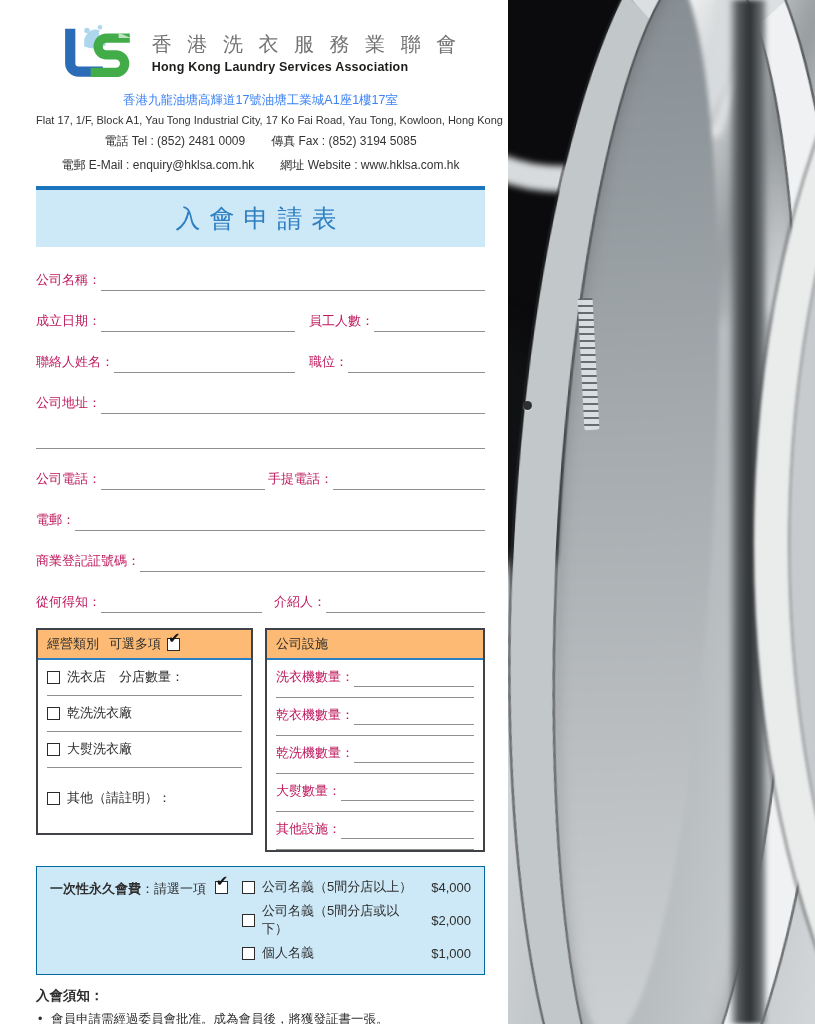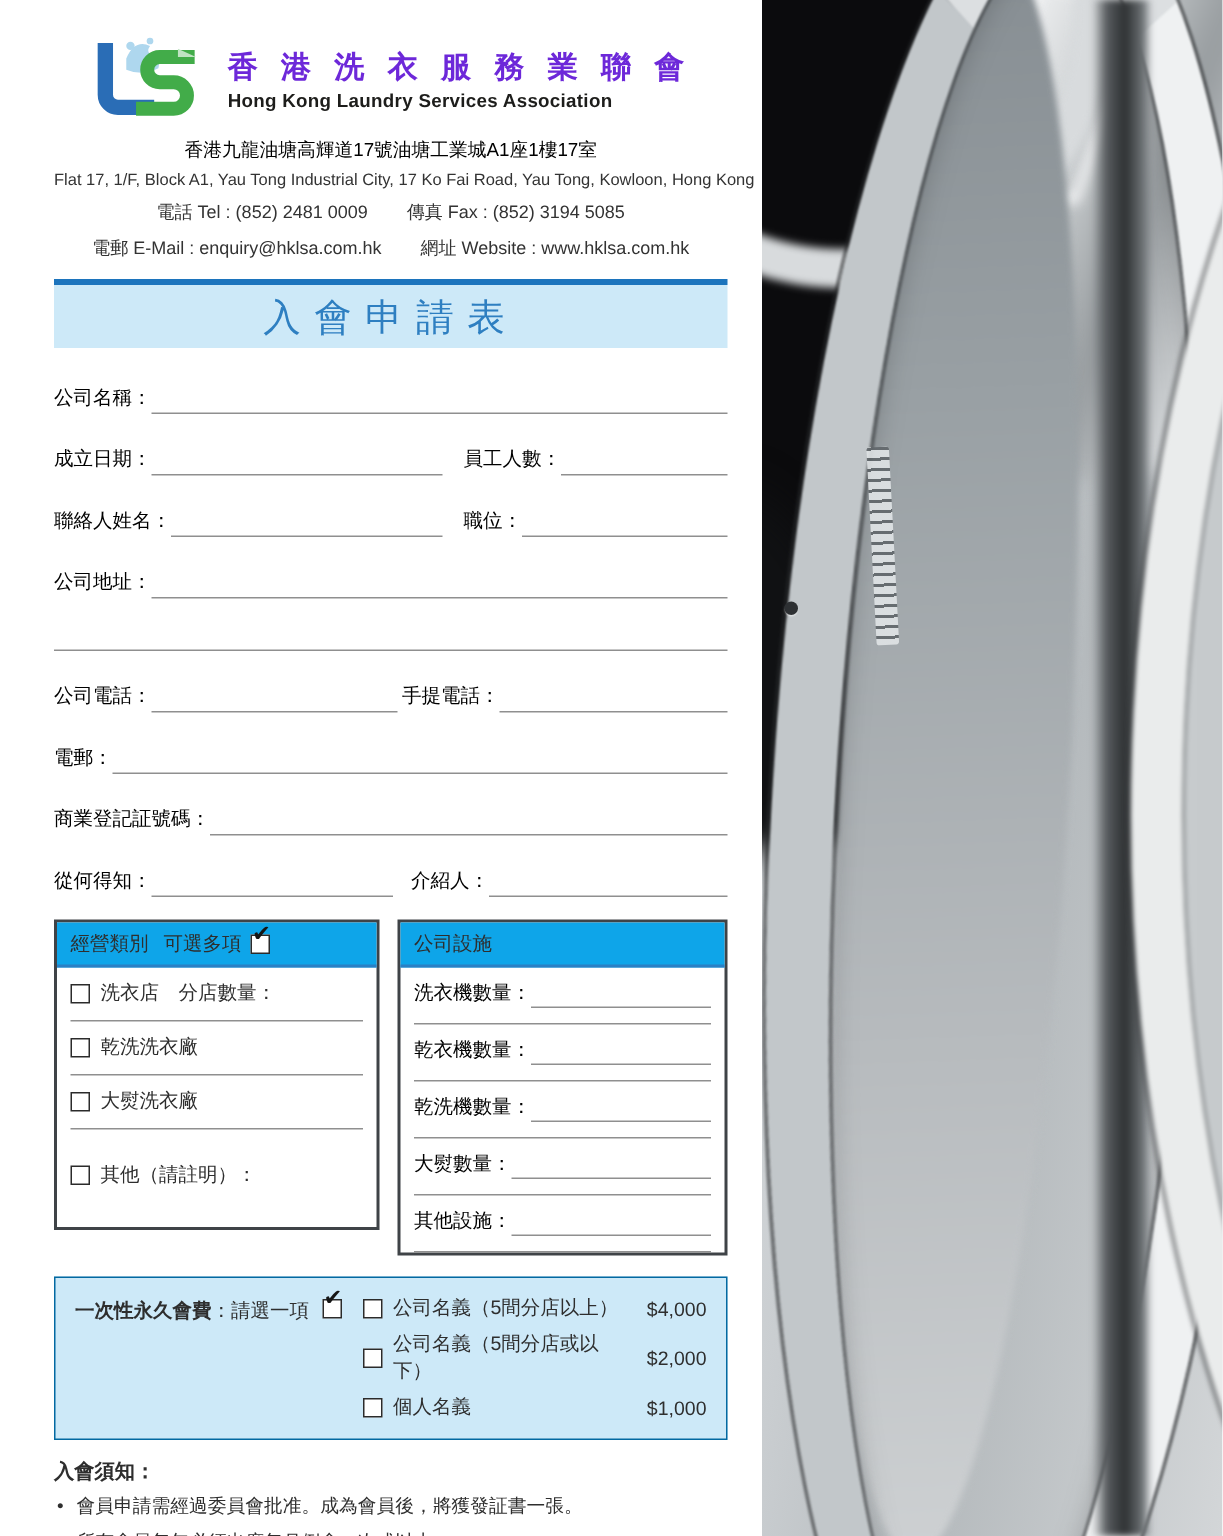--- a/index.html
+++ b/index.html
@@ -6,41 +6,41 @@
   body{
     width:815px;height:1024px;position:relative;overflow:hidden;background:#fff;
     font-family:"Liberation Sans","DejaVu Sans",sans-serif;color:#2e2e2e;
     -webkit-font-smoothing:antialiased;
   }
   
   .form-col{position:absolute;left:0;top:0;width:508px;height:1024px;background:#fff;box-sizing:border-box;padding:24px 23px 0 36px;}
   .org-header{text-align:center;}
   .logo-row{display:flex;align-items:center;justify-content:center;gap:12px;}
   .org-names{text-align:left;}
-  .org-zh{font-size:20px;font-weight:bold;letter-spacing:5px;color:#6d28d9;white-space:nowrap;}
+  .org-zh{font-size:20px;font-weight:normal;letter-spacing:5px;color:#737373;white-space:nowrap;}
   .org-en{font-size:12.5px;font-weight:bold;color:#1d1d1b;margin-top:2px;letter-spacing:.2px;}
-  .addr-zh{font-size:12.5px;margin-top:12px;color:#000000;}
+  .addr-zh{font-size:12.5px;margin-top:12px;color:#3b82f6;}
   .addr-en{font-size:11px;margin-top:5px;color:#333;white-space:nowrap;}
   .contact-line{display:flex;justify-content:center;gap:26px;font-size:12px;margin-top:7px;color:#333;}
   .top-rule{height:4px;background:#1c74bd;margin-top:12px;}
-  .title-bar{height:42px;background:#cde9f8;display:flex;align-items:center;justify-content:center;
+  .title-bar{height:57px;background:#cde9f8;display:flex;align-items:center;justify-content:center;
     font-size:25px;color:#2e7fc1;letter-spacing:9px;font-weight:500;}
   
   .row{display:flex;align-items:flex-end;font-size:13px;}
   .grp{display:flex;align-items:flex-end;}
-  .lbl{white-space:nowrap;padding-bottom:2px;color:#000000;}
+  .lbl{white-space:nowrap;padding-bottom:2px;color:#be185d;}
   .line{flex:1;border-bottom:1px solid #8f8f8f;height:16px;}
   .mt1{margin-top:24px;}  .mt2{margin-top:21px;}
   .addr-extra{border-bottom:1px solid #8f8f8f;height:34px;}
   
   .boxes{display:flex;gap:12px;align-items:flex-start;margin-top:15px;}
   .box{border:2px solid #3f4347;box-sizing:border-box;}
   .box-cat{width:217px;}
   .box-fac{flex:1;}
-  .box-head{background:#0ea5e9;border-bottom:2px solid #2b80c4;padding:5px 9px;font-size:13px;display:flex;align-items:center;gap:10px;}
+  .box-head{background:#fdba74;border-bottom:2px solid #2b80c4;padding:5px 9px;font-size:13px;display:flex;align-items:center;gap:10px;}
   .cat-row,.fac-row{margin:8px 9px 0;padding-bottom:9px;border-bottom:1px solid #8f8f8f;font-size:13px;display:flex;align-items:center;font-family:Liberation Serif, serif;}
   .cat-row.last{border-bottom:none;padding-bottom:26px;margin-top:21px;}
   .cb{display:inline-block;width:11px;height:11px;border:1.5px solid #2b2b2b;margin-right:7px;flex:0 0 auto;background:#fff;}
   .cb-checked{position:relative;}
   .cb-checked .tick{position:absolute;left:0px;top:-9px;font-size:15px;font-weight:bold;color:#151515;line-height:1;}
   
   .fee-box{margin-top:14px;background:#cde9f8;border:1px solid #0369a1;box-sizing:border-box;
     display:flex;padding:11px 13px 12px;font-size:13px;}
   .fee-label{flex:0 0 192px;padding-top:2px;}
   .fee-label b{font-weight:bold;}

